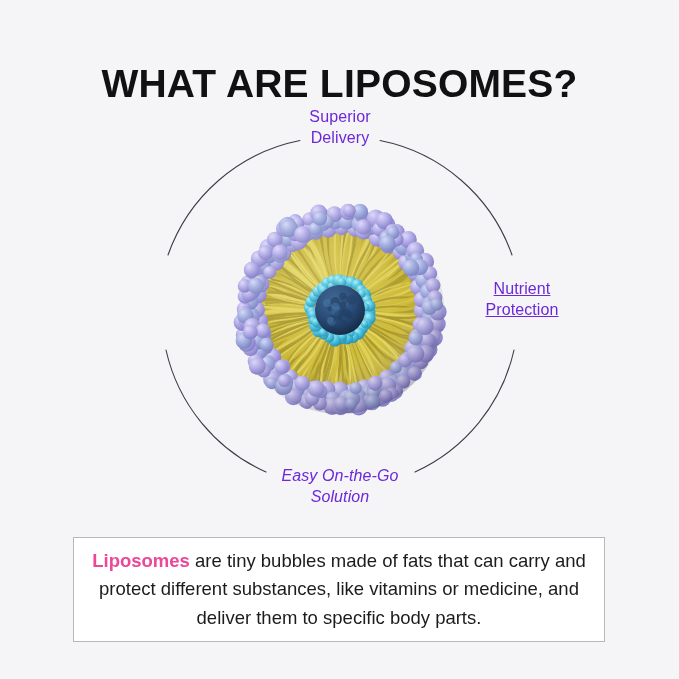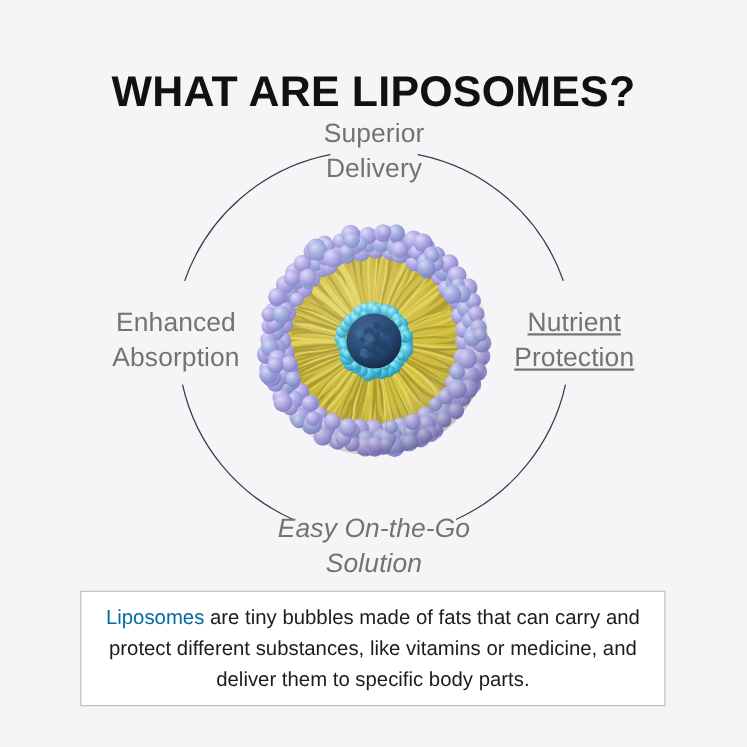--- a/index.html
+++ b/index.html
@@ -48,22 +48,22 @@
     left: 0;
     top: 0;
     width: 679px;
     height: 430px;
   }
 
   
   .ring-label {
     position: absolute;
     text-align: center;
-    color: #737373;
-    font-size: 24px;
+    color: #6d28d9;
+    font-size: 16px;
     font-weight: 400;
     line-height: 1.32;
     letter-spacing: 0.1px;
     font-family: "Liberation Sans", sans-serif;
     white-space: pre-line;
   }
   #label-top {
     left: 240px;
     top: 11px;
     width: 200px;
@@ -117,22 +117,22 @@
   #caption-text {
     text-align: center;
     font-size: 18.5px;
     line-height: 1.52;
     color: #1c1c1c;
     font-family: "Liberation Sans", sans-serif;
     padding: 0 16px;
     margin: 0;
   }
   #caption-lead {
-    font-weight: 400;
-    color: #0369a1;
+    font-weight: 700;
+    color: #ec4899;
   }
 </style>
 </head>
 <body>
 
 <div id="page">
 
   <h1 id="title">WHAT ARE LIPOSOMES?</h1>
 
   <div id="diagram">
@@ -147,22 +147,20 @@
 
         <path d="M 266 377 A 176 176 0 0 1 166 255"></path>
 
         <path d="M 168 160 A 176 176 0 0 1 300 45.5"></path>
       </g>
     </svg>
 
     <div class="ring-label" id="label-top">Superior
 Delivery</div>
 
-    <div class="ring-label" id="label-left">Enhanced
-Absorption</div>
 
     <div class="ring-label" id="label-right">Nutrient
 Protection</div>
 
     <div class="ring-label" id="label-bottom">Easy On-the-Go
 Solution</div>
 
     <div id="liposome">
       <svg viewBox="0 0 218 218">
         <defs>

